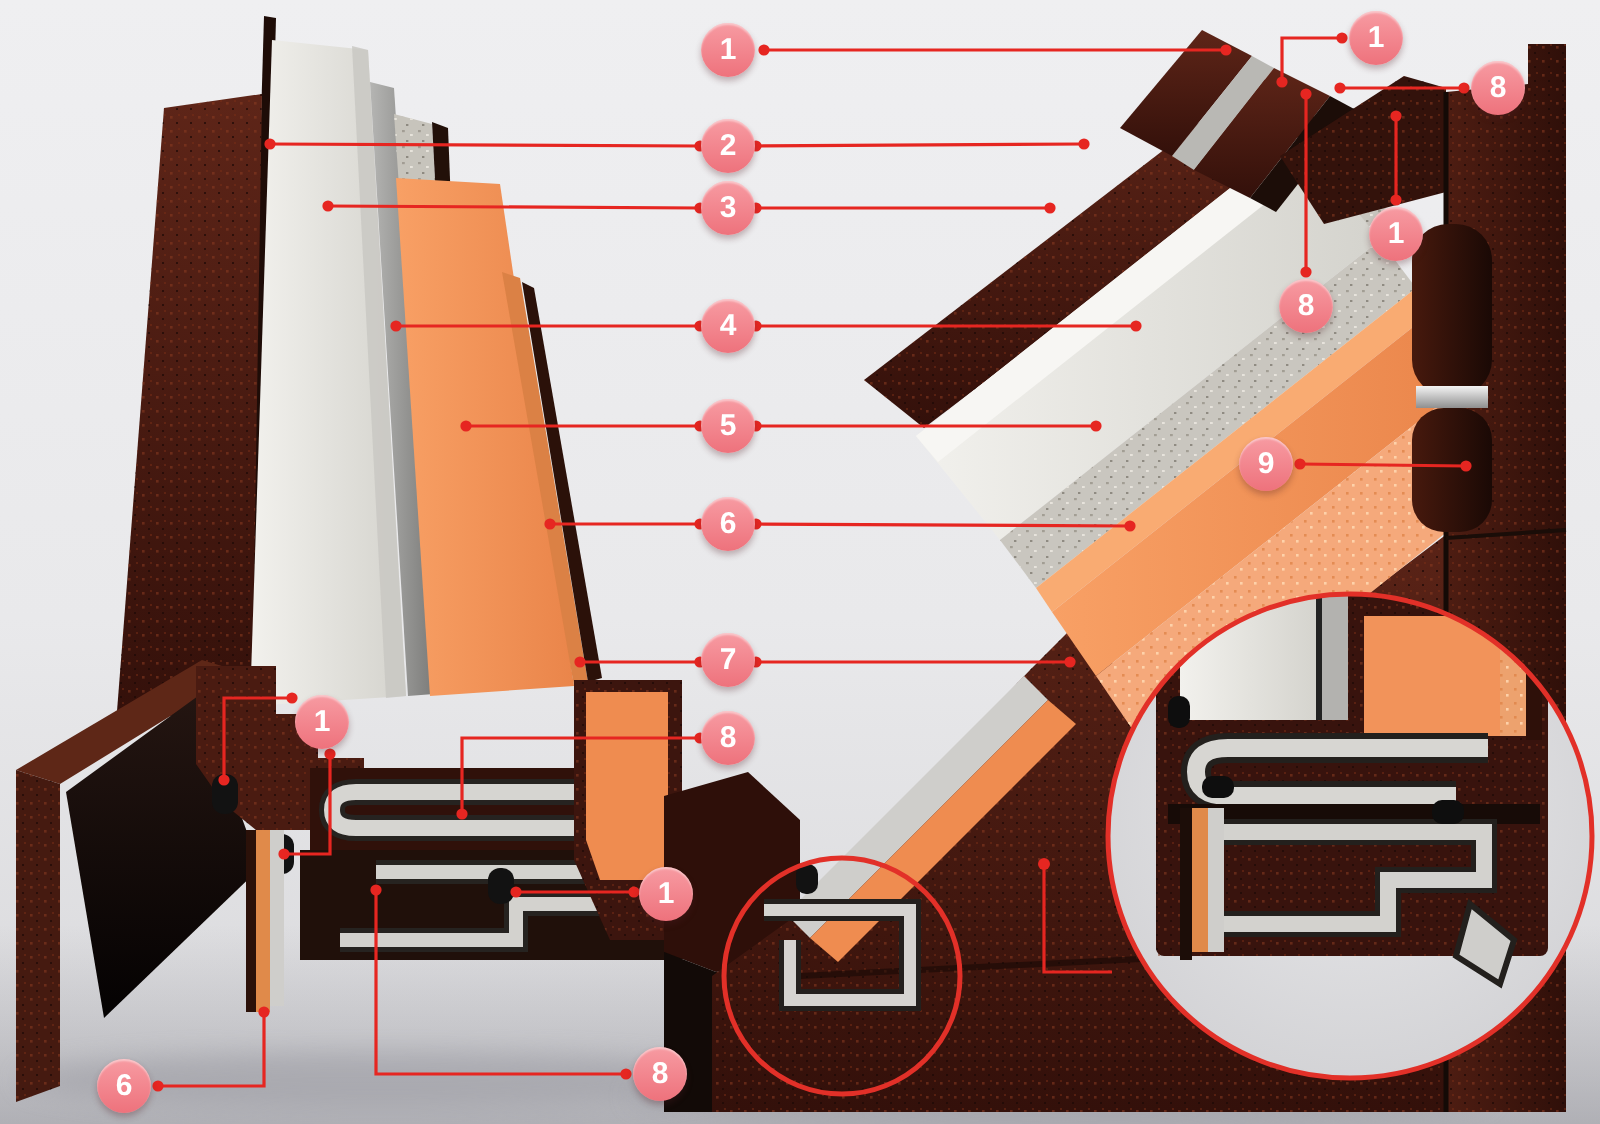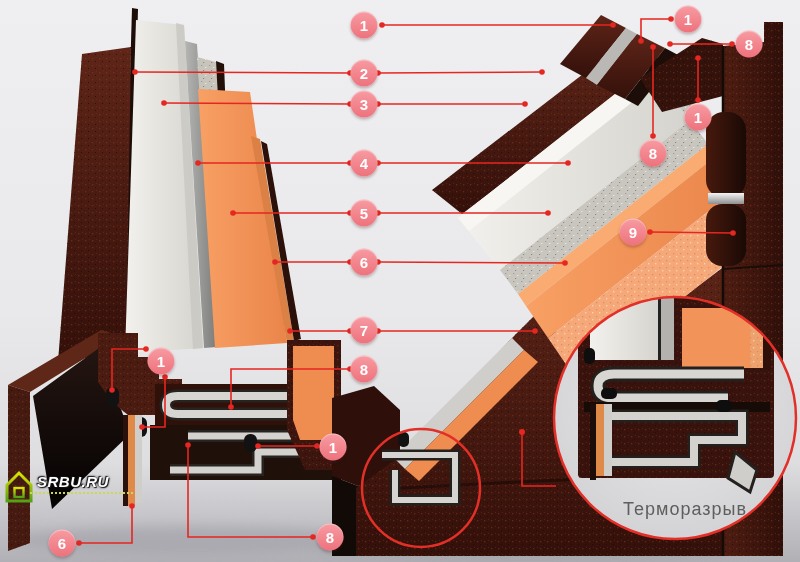--- a/index.html
+++ b/index.html
@@ -323,24 +323,15 @@
   <div class="co" style="left:161px;top:361px">1</div>
   <div class="co" style="left:333px;top:447px">1</div>
   <div class="co" style="left:62px;top:543px">6</div>
   <div class="co" style="left:330px;top:537px">8</div>
   <div class="co" style="left:688px;top:19px">1</div>
   <div class="co" style="left:749px;top:44px">8</div>
   <div class="co" style="left:698px;top:117px">1</div>
   <div class="co" style="left:653px;top:153px">8</div>
   <div class="co" style="left:633px;top:232px">9</div>
 
-  <div class="inset-caption">Терморазрыв</div>
-
-  <div class="logo">
-    <svg class="house" width="30" height="34" viewBox="0 0 30 34">
-      <path d="M3,15 L15,3 L27,15 L27,31 L3,31 Z" fill="none" stroke="url(#houseGrad)" stroke-width="3"></path>
-      <rect x="10.5" y="18" width="9" height="9" fill="none" stroke="url(#houseGrad)" stroke-width="2.4"></rect>
-    </svg>
-    <div class="brand">SRBU.RU</div>
-    <div class="dots"></div>
-  </div>
+
 
 </div>
 
 </body></html>

